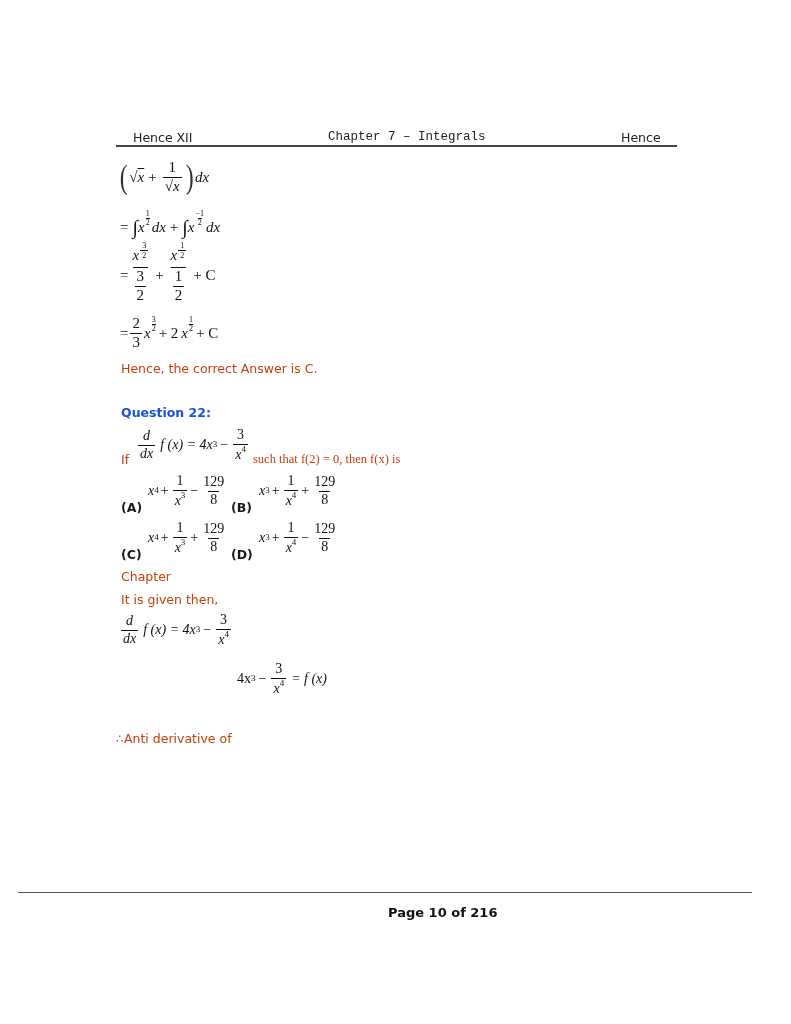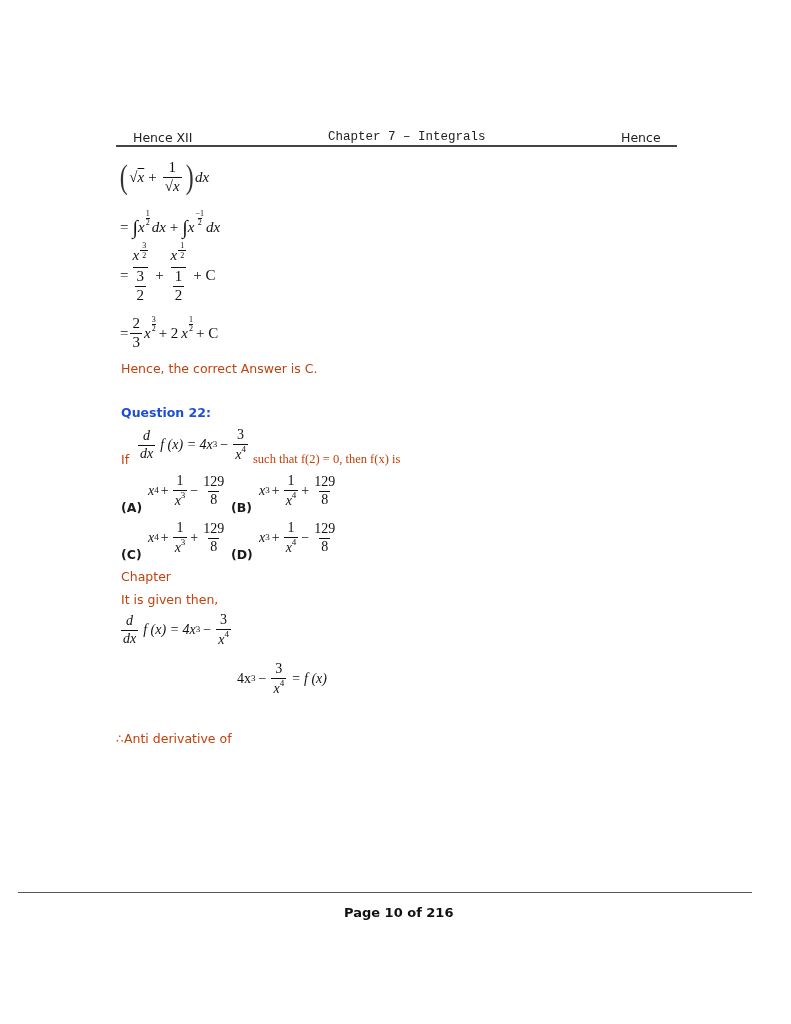--- a/index.html
+++ b/index.html
@@ -5,21 +5,21 @@
   html, body { margin:0; padding:0; background:#ffffff; }
   body { width:791px; height:1024px; position:relative; overflow:hidden;
          font-family:"DejaVu Sans", sans-serif; color:#1a1a1a; }
   .abs { position:absolute; }
   .hdr { font-size:12.5px; color:#222; }
   .hr-top { position:absolute; left:116px; top:145px; width:561px; height:2px; background:#444; }
   .hr-bot { position:absolute; left:18px; top:892px; width:734px; height:1px; background:#555; }
   .body-txt { font-size:12.5px; color:#c2410c; white-space:nowrap; }
   .qtitle { font-size:12.5px; font-weight:bold; color:#1d4ed8; }
   .opt { font-size:12.5px; font-weight:bold; }
-  .footer { font-size:13px; font-weight:bold; color:#111; }
+  .footer { font-size:13px; font-weight:bold; color:#111;margin-left:44px; }
   .m { font-family:"Liberation Serif", "DejaVu Serif", serif; color:#111; font-size:15px; }
   .m i { font-style:italic; }
   .frac { display:inline-flex; flex-direction:column; align-items:center; vertical-align:middle; margin:0 2px; }
   .frac .n { padding:0 2px 1px; line-height:1.05; }
   .frac .d { padding:1px 2px 0; line-height:1.05; border-top:1px solid #111; }
   .sup { font-size:9px; vertical-align:super; position:relative; top:-1px; }
   .supfrac { display:inline-flex; flex-direction:column; align-items:center; vertical-align:top;
              font-size:8px; line-height:1; position:relative; top:-9px; margin-left:1px; }
   .supfrac .d { border-top:1px solid #111; }
   .paren { font-size:34px; line-height:1; vertical-align:middle; font-weight:100; color:#333; transform:scaleX(0.7); display:inline-block; }

